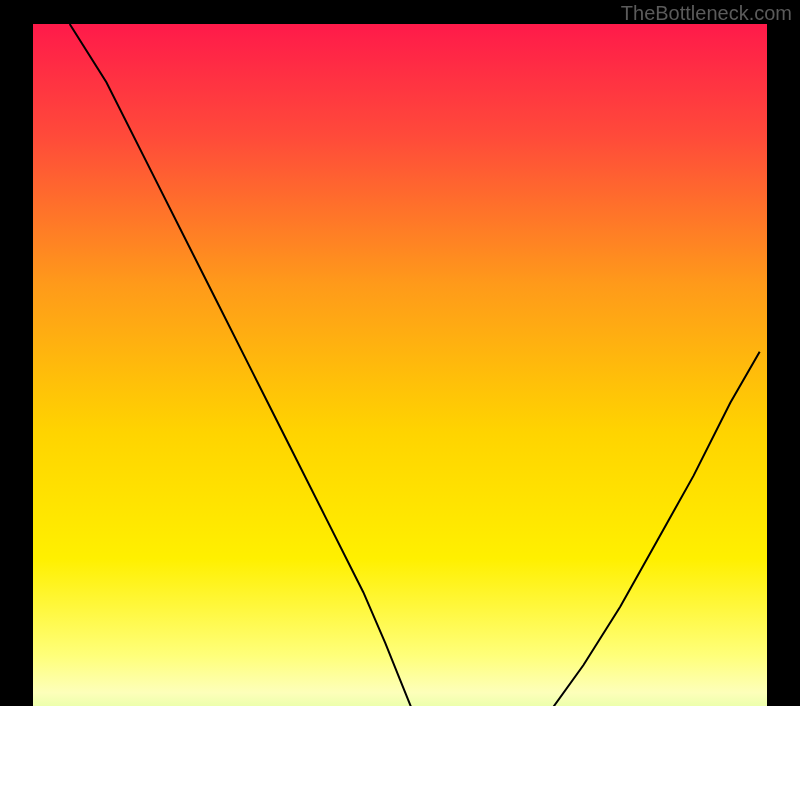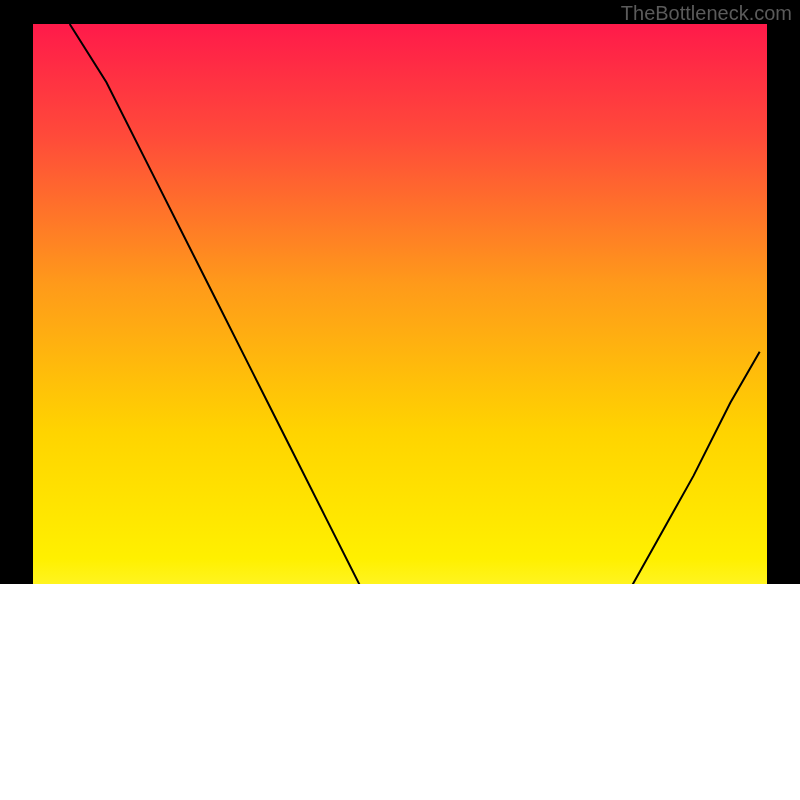--- a/index.html
+++ b/index.html
@@ -2,21 +2,21 @@
 <html><head>
 <meta charset="utf-8">
 <style>
   body {
     margin: 0;
     padding: 0;
     background: #fff;
   }
   .container {
     width: 800px;
-    height: 584px;
+    height: 706px;
     position: relative;
   }
   .watermark {
     position: absolute;
     top: 2px;
     right: 8px;
     font-family: Arial, sans-serif;
     font-size: 20px;
     color: #5b5b5b;
     z-index: 10;

